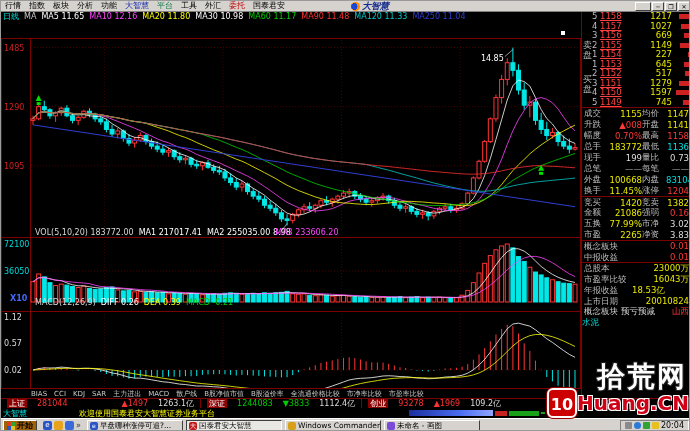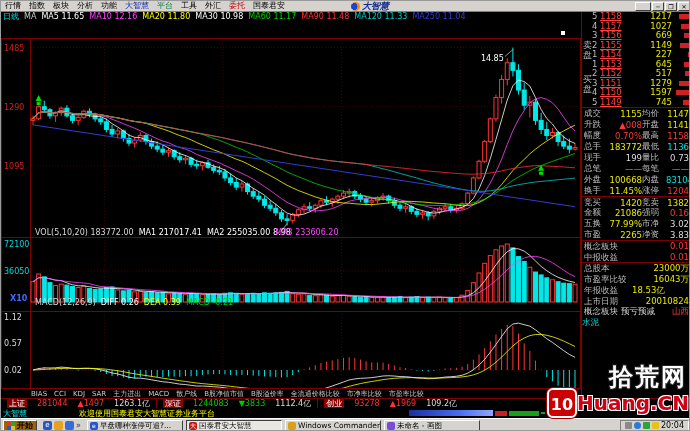--- a/index.html
+++ b/index.html
@@ -81,21 +81,21 @@
   .taskbtn { height:11px; flex:0 0 96px; display:flex; align-items:center; gap:2px; padding:0 2px;
     background:#d6d3ce; border:1px solid; border-color:#fff #404040 #404040 #fff; font-size:7.5px; overflow:hidden; white-space:nowrap; }
   .taskbtn.active { border-color:#404040 #fff #fff #404040; background:#e9e7e3; }
   .ticon { width:8px; height:8px; flex:none; border-radius:2px; font-size:6px; line-height:8px; text-align:center; color:#fff; }
   .tray { margin-left:auto; height:11px; display:flex; align-items:center; gap:2px; padding:0 4px;
     border:1px solid; border-color:#808080 #fff #fff #808080; font-size:8px; }
   .tray .ti { width:7px; height:7px; border-radius:1px; }
 
   
   .watermark { position:absolute; right:0px; bottom:12px; z-index:50; pointer-events:none; text-align:right; }
-  .wm-site { font-size:24px; font-weight:bold; color:#fff; letter-spacing:2px;
+  .wm-site { font-size:28px; font-weight:bold; color:#fff; letter-spacing:2px;
     text-shadow:-1px -1px 0 #222,1px -1px 0 #222,-1px 1px 0 #222,1px 1px 0 #222; line-height:22px; margin-right:2px; }
   .wm-row { display:flex; align-items:center; justify-content:flex-end; }
   .wm-logo { width:30px; height:30px; background:#c00; border-radius:6px; color:#fff; font-weight:bold;
     font-size:16px; line-height:30px; text-align:center; border:2px solid #fff; box-shadow:0 0 0 1px #900; }
   .wm-domain { font-size:20px; font-weight:bold; color:#d00016; line-height:20px;
     text-shadow:-1px -1px 0 #fff,1px -1px 0 #fff,-1px 1px 0 #fff,1px 1px 0 #fff; }
 </style>
 </head>
 <body>
 
@@ -782,21 +782,21 @@
         <span style="color: rgb(255, 56, 56); margin-left: auto;">山西</span>
       </div>
       <div class="cement">水泥</div>
     </div>
 </div>
 
 <div class="statusbar" id="statusbar">
     <div class="sseg">
       <span class="schip">上证</span>
       <span style="color: rgb(255, 50, 50);">281044</span>
-      <span style="color: rgb(255, 50, 50);">▲1497</span>
+      <span style="color: rgb(255, 50, 50); margin-left: 44px;">▲1497</span>
       <span style="color: rgb(221, 221, 221);">1263.1亿</span>
     </div>
     <div class="sseg">
       <span class="schip">深证</span>
       <span style="color: rgb(0, 204, 0);">1244083</span>
       <span style="color: rgb(0, 204, 0);">▼3833</span>
       <span style="color: rgb(221, 221, 221);">1112.4亿</span>
     </div>
     <div class="sseg" style="border-right: none;">
       <span class="schip">创业</span>

